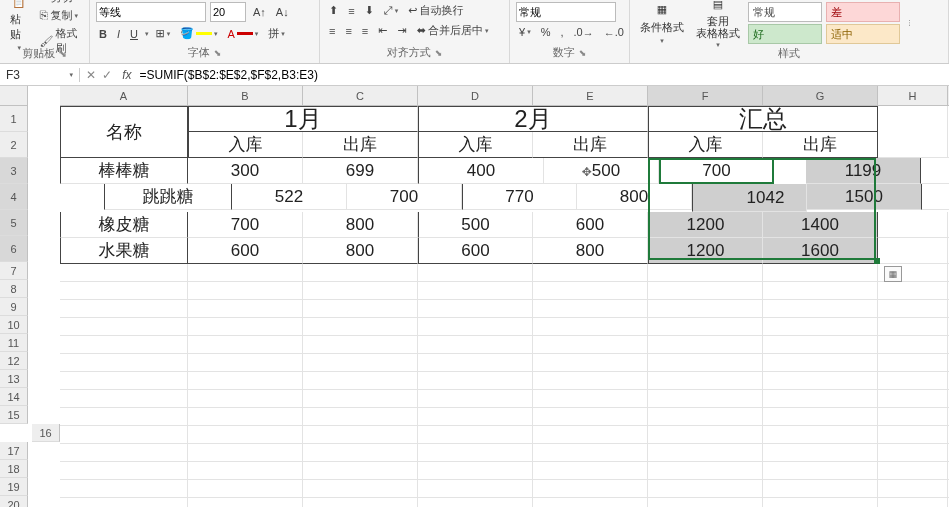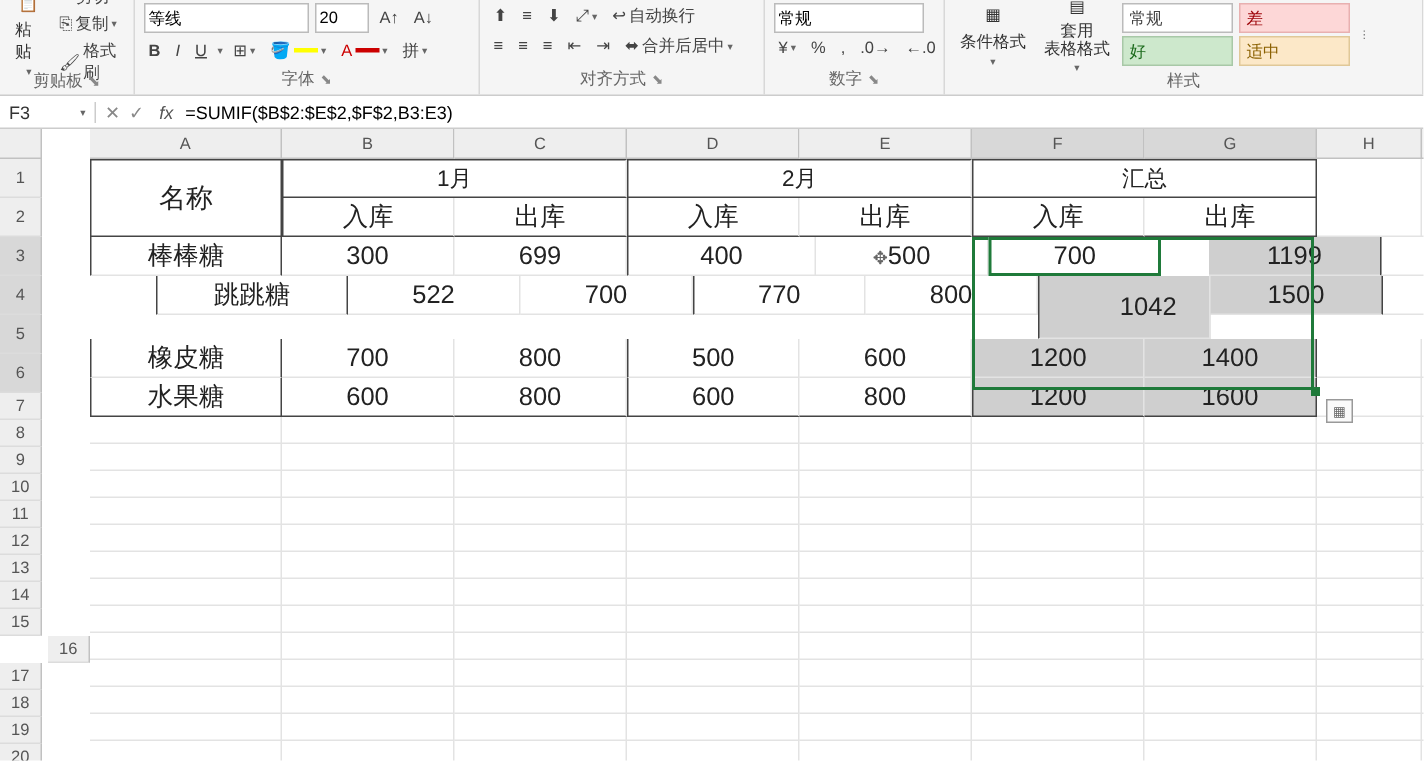--- a/index.html
+++ b/index.html
@@ -19,40 +19,40 @@
 .icon-box { width: 16px; height: 16px; display: inline-flex; align-items: center; justify-content: center; }
 .color-bar { width: 16px; height: 3px; }
 
 .style-box { width: 74px; height: 20px; border: 1px solid #bbb; font-size: 11px; display: flex; align-items: center; padding: 0 4px; }
 .style-normal { background: #fff; }
 .style-bad { background: #fdd7d7; color: #9c0006; border-color: #e8b0b0; }
 .style-good { background: #cde8cc; color: #1d6b1d; border-color: #a8c8a7; }
 .style-neutral { background: #fce8c8; color: #8a6000; border-color: #e0c898; }
 
 .bar { display: flex; align-items: center; border-bottom: 1px solid #ccc; height: 22px; background: #fff; }
-.namebox { width: 64px; border-right: 1px solid #ccc; padding: 0 6px; font-size: 12px; display: flex; align-items: center; justify-content: space-between; text-align: center; }
+.namebox { width: 80px; border-right: 1px solid #ccc; padding: 0 6px; font-size: 12px; display: flex; align-items: center; justify-content: space-between; text-align: center; }
 .fx-btns { display: flex; gap: 6px; padding: 0 6px; color: #888; }
 .fx-label { font-style: italic; padding: 0 4px; color: #555; }
 .formula-input { flex: 1; border: none; font-size: 12px; padding: 0 4px; outline: none; }
 
 .sheet-area { display: flex; position: relative; }
 .corner { width: 28px; height: 20px; background: #eee; border-right: 1px solid #c1c1c1; border-bottom: 1px solid #c1c1c1; }
 .col-headers { display: flex; }
 .col-h { height: 20px; background: #eee; border-right: 1px solid #c1c1c1; border-bottom: 1px solid #c1c1c1; display: flex; align-items: center; justify-content: center; font-size: 11px; color: #555; }
 .col-h.sel { background: #d8d8d8; }
 .row-headers { display: flex; flex-direction: column; }
 .row-h { width: 28px; background: #eee; border-right: 1px solid #c1c1c1; border-bottom: 1px solid #dcdcdc; display: flex; align-items: center; justify-content: center; font-size: 11px; color: #555; }
 .row-h.sel { background: #d8d8d8; }
 
 .grid-body { position: relative; }
 .g-row { display: flex; }
 .cell { border-right: 1px solid #e3e3e3; border-bottom: 1px solid #e3e3e3; display: flex; align-items: center; justify-content: center; font-size: 16px; color: #222; overflow: hidden; }
 .data-row .cell { font-size: 17px; }
 .merged-title { border: 1px solid #444; font-size: 18px; }
-.group-head { border-top: 1px solid #444; border-bottom: 1px solid #444; font-size: 15px; }
+.group-head { border-top: 1px solid #444; border-bottom: 1px solid #444; font-size: 24px; }
 .sub-head { border-bottom: 1px solid #444; font-size: 17px; }
 .left-b { border-left: 1px solid #444; }
 .right-b { border-right: 1px solid #444; }
 .bot-b { border-bottom: 1px solid #444 !important; }
 .sel-fill { background: #cfcfcf; }
 .active-cell { border: 2px solid #1f7a3a !important; background: #fff; position: relative; z-index: 2; }
 .sel-outline { position: absolute; border: 2px solid #1f7a3a; pointer-events: none; }
 .fill-handle { position: absolute; width: 6px; height: 6px; background: #1f7a3a; }
 .autofill-indicator { position: absolute; width: 18px; height: 16px; border: 1px solid #999; background: #fafafa; display: flex; align-items: center; justify-content: center; font-size: 9px; color: #666; cursor: pointer; }
 .cursor-icon { font-size: 12px; color: #666; }
@@ -289,21 +289,21 @@
           <div class="cell right-b sel-fill" style="width: 115px; height: 26px; margin-left: 32px;">1199</div>
           <div class="cell " style="width: 70px; height: 26px;"></div>
           <div class="cell " style="width: 30px; height: 26px;"></div>
         </div>
         <div class="g-row data-row">
           <div class="cell left-b right-b" style="width: 128px; height: 26px; margin-left: 44px;">跳跳糖</div>
           <div class="cell " style="width: 115px; height: 26px;">522</div>
           <div class="cell " style="width: 115px; height: 26px;">700</div>
           <div class="cell left-b" style="width: 115px; height: 26px;">770</div>
           <div class="cell " style="width: 115px; height: 26px;">800</div>
-          <div class="cell left-b sel-fill" style="width: 115px; height: 42px; padding-left: 32px;">1042</div>
+          <div class="cell left-b sel-fill" style="width: 115px; height: 28px; padding-left: 32px;">1042</div>
           <div class="cell right-b sel-fill" style="width: 115px; height: 26px;">1500</div>
           <div class="cell " style="width: 70px; height: 26px;"></div>
           <div class="cell " style="width: 30px; height: 26px;"></div>
         </div>
         <div class="g-row data-row">
           <div class="cell left-b right-b" style="width: 128px; height: 26px;">橡皮糖</div>
           <div class="cell " style="width: 115px; height: 26px;">700</div>
           <div class="cell " style="width: 115px; height: 26px;">800</div>
           <div class="cell left-b" style="width: 115px; height: 26px;">500</div>
           <div class="cell " style="width: 115px; height: 26px;">600</div>

